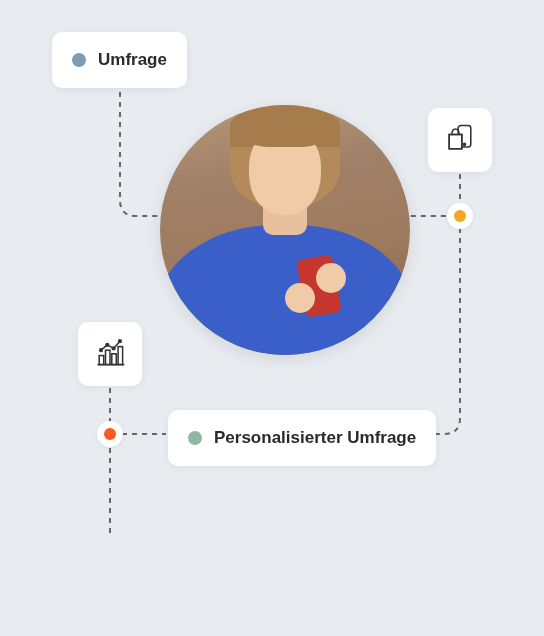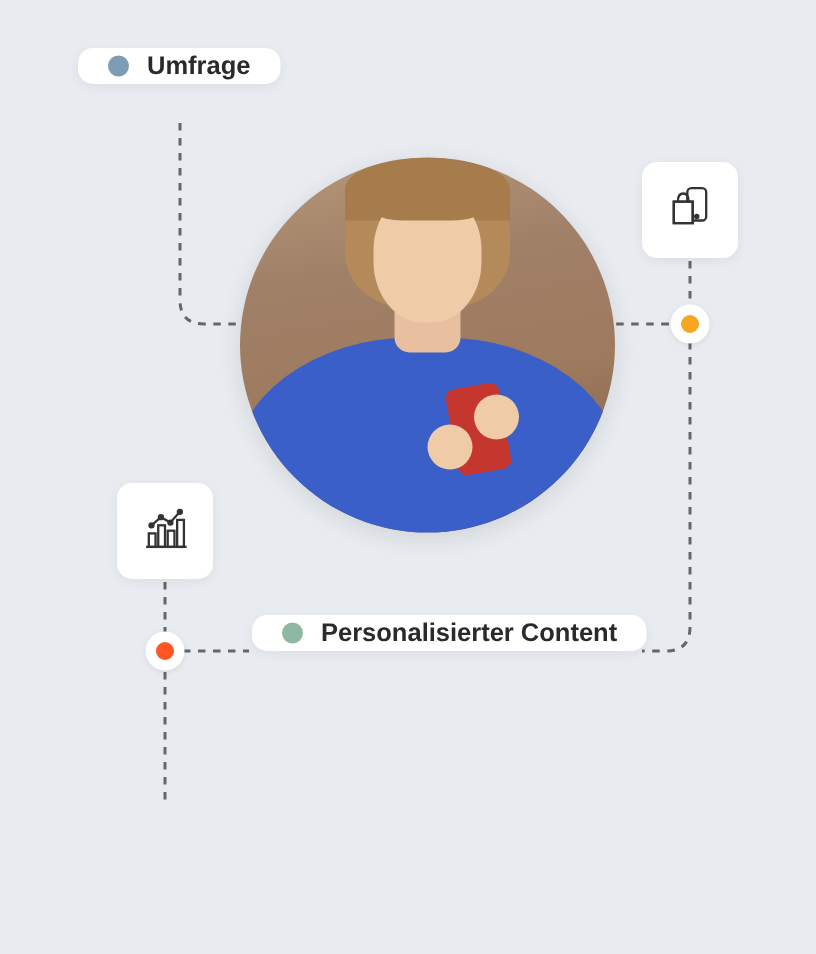--- a/index.html
+++ b/index.html
@@ -19,21 +19,21 @@
   .card {
     position: absolute;
     background: #fff;
     border-radius: 10px;
     box-shadow: 0 2px 8px rgba(0,0,0,0.06);
     display: flex;
     align-items: center;
     gap: 12px;
   }
   .label-card {
-    padding: 2px 20px;
+    padding: 18px 20px;
   }
   .dot {
     width: 14px;
     height: 14px;
     border-radius: 50%;
     flex-shrink: 0;
   }
   .label-text {
     font-size: 17px;
     font-weight: 700;
@@ -243,17 +243,17 @@
       </svg>
     </span>
   </div>
 
   <div class="node" style="left:97px; top:421px;">
     <span class="inner" style="background:#ff5722"></span>
   </div>
 
   <div class="card label-card" style="left:168px; top:410px;">
     <span class="dot" style="background:#8fb8a4"></span>
-    <span class="label-text">Personalisierter Content</span>
+    <span class="label-text">Personalisierter Umfrage</span>
   </div>
 
 
 </div>
 
 </body></html>

